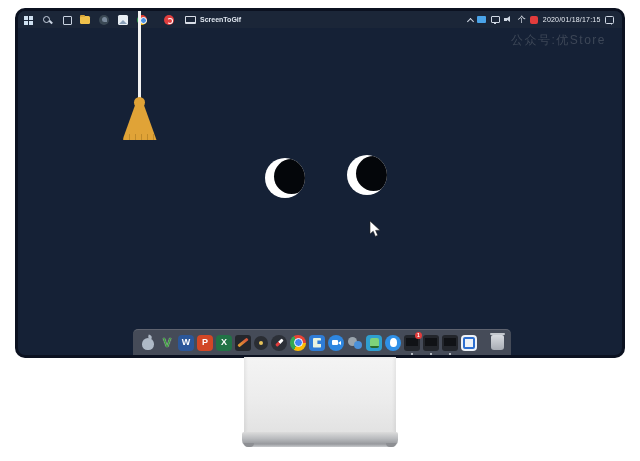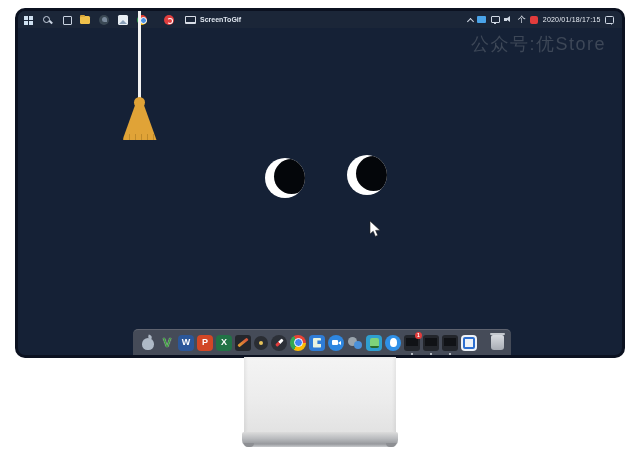--- a/index.html
+++ b/index.html
@@ -64,21 +64,21 @@
   .tray-spk::after{ content:""; position:absolute; left:1.5px; top:0.5px;
     border-top:3.5px solid transparent; border-bottom:3.5px solid transparent; border-right:4px solid #d0d8e4; }
   .tray-input{ font-size:8px; color:#e8edf4; line-height:1; }
   .tray-red{ width:8px; height:8px; background:#e23c3c; border-radius:2px; }
   .tray-time{ font-size:7px; color:#e8edf4; white-space:nowrap; letter-spacing:0.2px; }
   .tray-notif{ width:9px; height:8px; border:1.2px solid #d0d8e4; border-radius:1.5px; position:relative; }
   .tray-notif::after{ content:""; position:absolute; right:1px; bottom:-2.5px; width:0; height:0;
     border-left:2.5px solid transparent; border-top:2.5px solid #d0d8e4; }
 
   
-  .watermark{ position:absolute; right:16px; top:21px; font-size:18px; letter-spacing:1.5px;
+  .watermark{ position:absolute; right:16px; top:21px; font-size:12px; letter-spacing:1.5px;
     color:#3d4757; font-weight:500; z-index:2; }
 
   .cord{ position:absolute; left:120px; top:0; width:3px; height:92px; background:#f2f2f2; z-index:6; }
   .tassel-knob{ position:absolute; left:116px; top:86px; width:11px; height:11px;
     background:var(--tassel_color,#e0a337); border-radius:50%; z-index:6; }
   .tassel-bell{ position:absolute; left:104.5px; top:94px; width:34px; height:35px;
     background:var(--tassel_color,#e0a337);
     clip-path:polygon(37% 0,63% 0,100% 100%,0 100%); z-index:6; }
   .tassel-bell::after{ content:""; position:absolute; left:0; bottom:0; width:100%; height:6px;
     background:repeating-linear-gradient(90deg, rgba(90,60,0,.25) 0 1px, transparent 1px 6px); }

